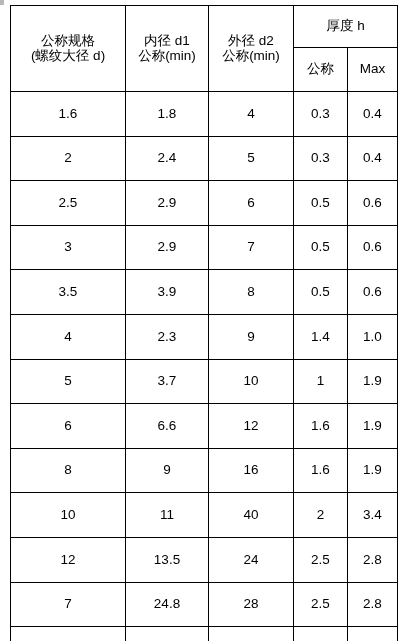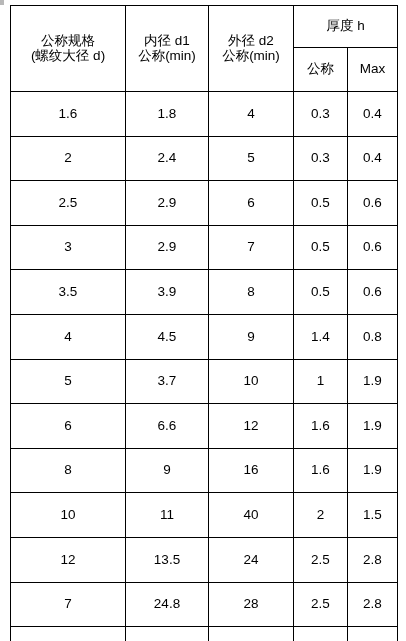--- a/index.html
+++ b/index.html
@@ -147,24 +147,24 @@
         </tr>
         <tr>
           <td>3.5</td>
           <td>3.9</td>
           <td>8</td>
           <td>0.5</td>
           <td>0.6</td>
         </tr>
         <tr>
           <td>4</td>
-          <td>4.5</td>
+          <td>2.3</td>
           <td>9</td>
           <td>1.4</td>
-          <td>0.8</td>
+          <td>1.0</td>
         </tr>
         <tr>
           <td>5</td>
           <td>3.7</td>
           <td>10</td>
           <td>1</td>
           <td>1.9</td>
         </tr>
         <tr>
           <td>6</td>
@@ -178,21 +178,21 @@
           <td>9</td>
           <td>16</td>
           <td>1.6</td>
           <td>1.9</td>
         </tr>
         <tr>
           <td>10</td>
           <td>11</td>
           <td>40</td>
           <td>2</td>
-          <td>1.5</td>
+          <td>3.4</td>
         </tr>
         <tr>
           <td>12</td>
           <td>13.5</td>
           <td>24</td>
           <td>2.5</td>
           <td>2.8</td>
         </tr>
         <tr>
           <td>7</td>

